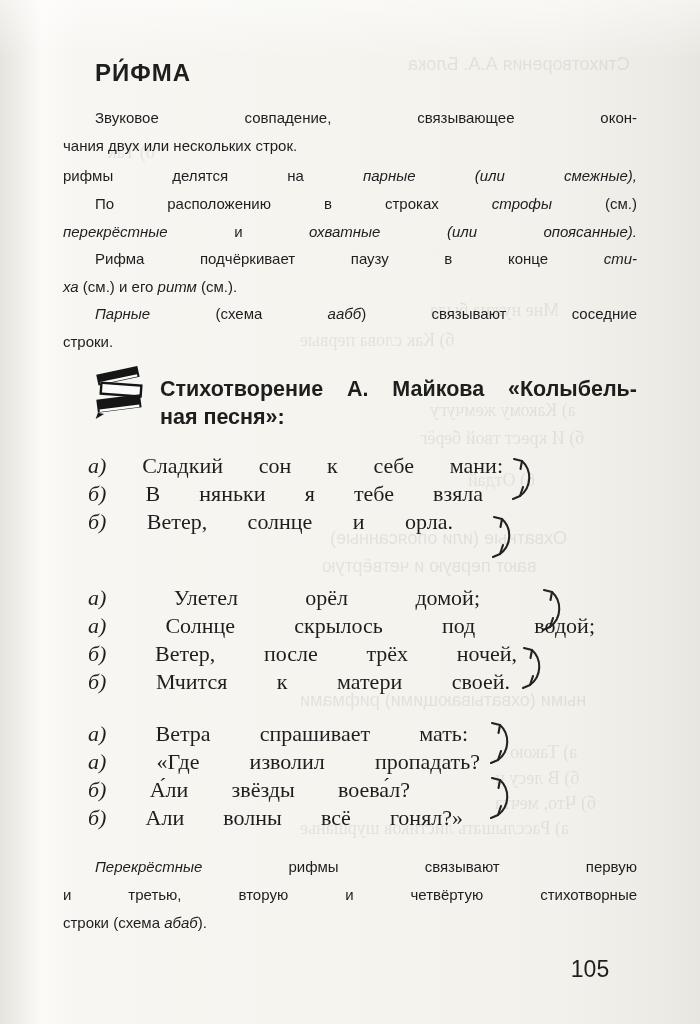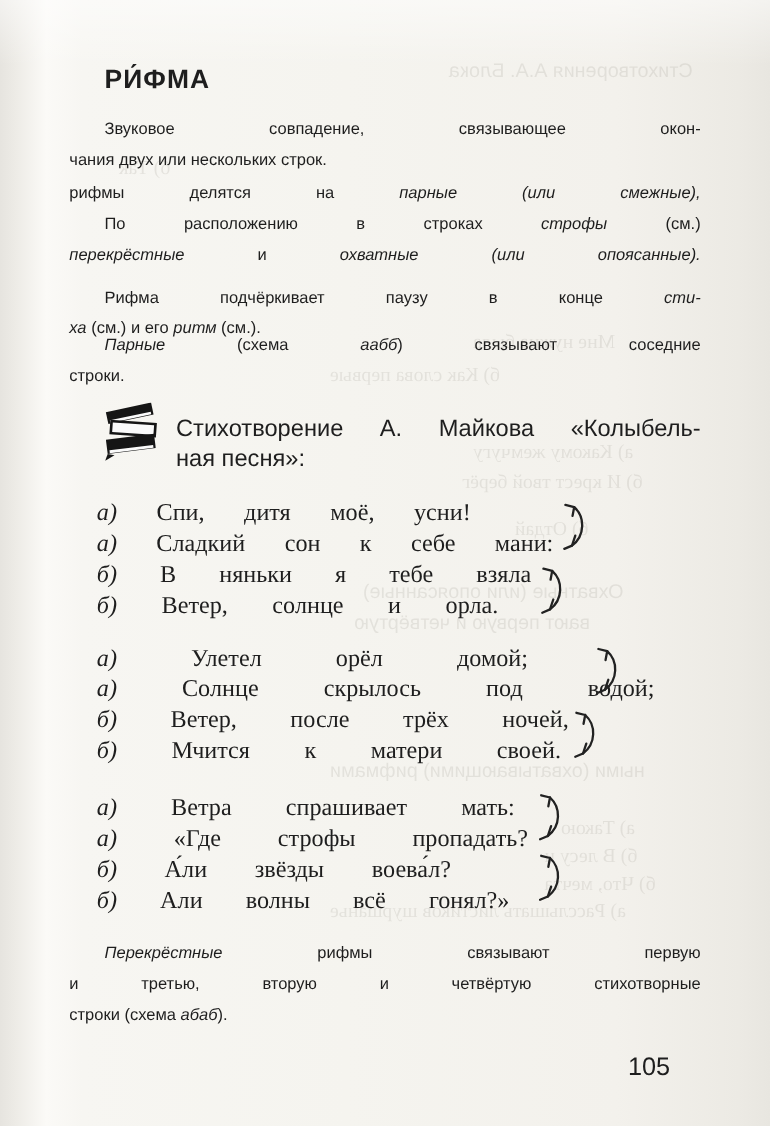--- a/index.html
+++ b/index.html
@@ -9,21 +9,21 @@
       linear-gradient(180deg, rgba(255,255,255,.5) 0, rgba(255,255,255,0) 60px),
       linear-gradient(90deg,#e6e4df 0px,#edebe6 14px,#fbfaf7 42px,#f7f6f2 75px,#f5f4ef 45%,#f3f1ec 80%,#eceae4 96%,#e8e6e0 100%);
     color:#1e1e1e;
     font-family:"Liberation Sans",sans-serif;
   }
   .hd{position:absolute;left:95px;top:58px;font-size:24px;line-height:30px;font-weight:bold;letter-spacing:1px;text-align:right;}
   .para{position:absolute;left:63px;width:574px;font-size:15px;line-height:28px;}
   .ln{display:block;}
   .just{text-align:justify;text-align-last:justify;}
   .indent{text-indent:32px;}
-  .intro{position:absolute;left:160px;top:375px;width:477px;font-size:21.5px;line-height:28px;}
+  .intro{position:absolute;left:160px;top:375px;width:477px;font-size:21.5px;line-height:28px;font-weight:bold;}
   .stanza{position:absolute;left:88px;font-family:"Liberation Serif",serif;font-size:22px;line-height:28px;}
   .vline{text-align:justify;text-align-last:justify;white-space:normal;}
   .vm{font-style:italic;}
   .booksicon{position:absolute;left:93px;top:366px;}
   .arc{position:absolute;}
   .pgnum{position:absolute;left:540px;top:956px;width:100px;text-align:center;font-size:23px;}
   .bt{
     position:absolute;color:#7d786d;opacity:.14;filter:blur(.7px);
     font-size:18px;white-space:nowrap;transform:scaleX(-1);
   }
@@ -56,21 +56,21 @@
     <div class="ln just indent">Звуковое совпадение, связывающее окон-</div>
     <div class="ln">чания двух или нескольких строк.</div>
   </div>
 
   <div class="para" style="top:162px">
     <div class="ln just">рифмы делятся на <i>парные</i> <i>(или смежные),</i></div>
     <div class="ln just indent">По расположению в строках <i>строфы</i> (см.)</div>
     <div class="ln just"><i>перекрёстные</i> и <i>охватные</i> <i>(или опоясанные).</i></div>
   </div>
 
-  <div class="para" style="top:257px">
+  <div class="para" style="top:245px">
     <div class="ln just indent">Рифма подчёркивает паузу в конце <i>сти-</i></div>
     <div class="ln"><i>ха</i> (см.) и его <i>ритм</i> (см.).</div>
   </div>
 
   <div class="para" style="top:300px">
     <div class="ln just indent"><i>Парные</i> (схема <i>аабб</i>) связывают соседние</div>
     <div class="ln">строки.</div>
   </div>
 
   <div class="booksicon">
@@ -89,36 +89,35 @@
       </g>
     </svg>
   </div>
 
   <div class="intro">
     <div class="ln just">Стихотворение А. Майкова «Колыбель-</div>
     <div class="ln">ная песня»:</div>
   </div>
 
   <div class="stanza" style="top:452px">
-    <div class="vline" style="width:340px"><span class="vm">а)</span> <span>Спи, дитя моё, усни!</span></div>
     <div class="vline" style="width:415px"><span class="vm">а)</span> <span>Сладкий сон к себе мани:</span></div>
     <div class="vline" style="width:395px"><span class="vm">б)</span> <span>В няньки я тебе взяла</span></div>
     <div class="vline" style="width:365px"><span class="vm">б)</span> <span>Ветер, солнце и орла.</span></div>
   </div>
 
   <div class="stanza" style="top:584px">
     <div class="vline" style="width:392px"><span class="vm">а)</span> <span>Улетел орёл домой;</span></div>
     <div class="vline" style="width:507px"><span class="vm">а)</span> <span>Солнце скрылось под водой;</span></div>
     <div class="vline" style="width:429px"><span class="vm">б)</span> <span>Ветер, после трёх ночей,</span></div>
     <div class="vline" style="width:422px"><span class="vm">б)</span> <span>Мчится к матери своей.</span></div>
   </div>
 
   <div class="stanza" style="top:720px">
     <div class="vline" style="width:380px"><span class="vm">а)</span> <span>Ветра спрашивает мать:</span></div>
-    <div class="vline" style="width:392px"><span class="vm">а)</span> <span>«Где строфы пропадать?</span></div>
+    <div class="vline" style="width:392px"><span class="vm">а)</span> <span>«Где изволил пропадать?</span></div>
     <div class="vline" style="width:322px"><span class="vm">б)</span> <span>А́ли звёзды воева́л?</span></div>
     <div class="vline" style="width:375px"><span class="vm">б)</span> <span>Али волны всё гонял?»</span></div>
   </div>
 
   <svg class="arc" style="left:506px;top:457px" width="26" height="44" viewBox="0 0 26 44">
     <g stroke="#222" stroke-width="2.1" fill="none" stroke-linecap="round">
       <path d="M16,4 C26,13 26,30 14,39"></path>
       <path d="M16,4 L8,2 M16,4 L14.5,12"></path>
       <path d="M14,39 L7,42 M14,39 L17,30"></path>
     </g>

